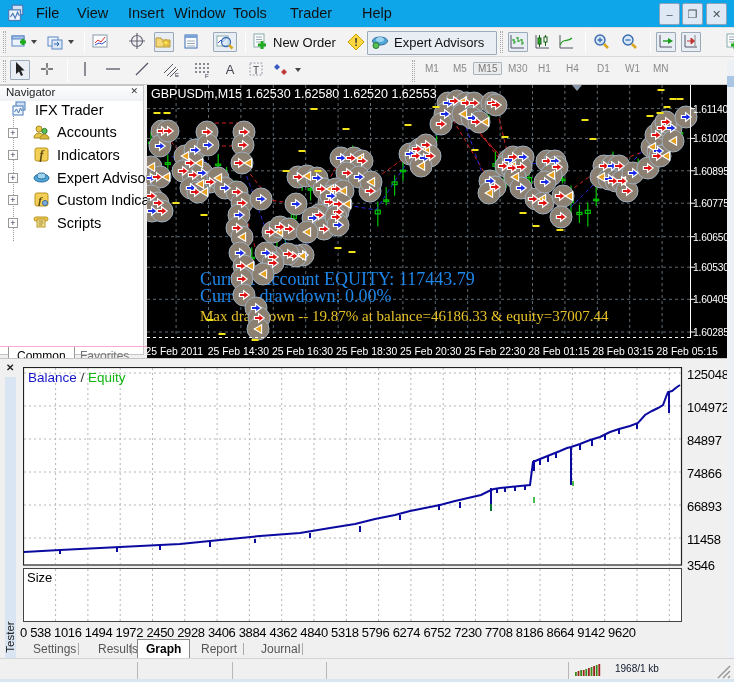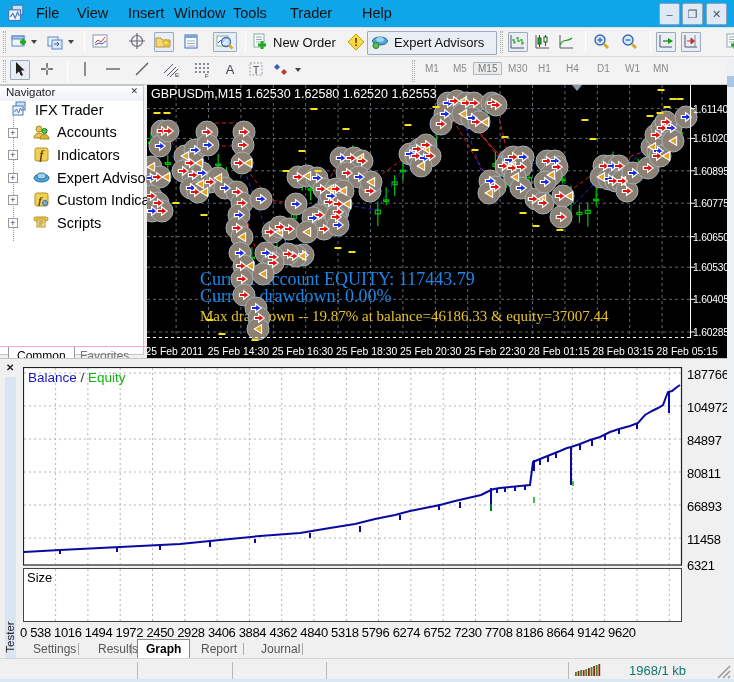--- a/index.html
+++ b/index.html
@@ -30,21 +30,21 @@
 #teststrip{position:absolute;left:5px;top:18px;width:11px;height:282px;background:#d9e5f2}
 #testlab{position:absolute;left:-10px;top:272px;font-size:11.5px;color:#222;transform:rotate(-90deg);width:40px;text-align:center}
 .gylab{position:absolute;left:687px;font-size:13px;color:#000;letter-spacing:-0.3px}
 #xlabs{position:absolute;left:20px;top:266px;font-size:13px;color:#000;letter-spacing:-0.35px;white-space:nowrap}
 #btabs{position:absolute;left:0;top:280px;width:734px;height:20px}
 .btab{position:absolute;top:2px;font-size:12px;color:#555;padding:1px 5px}
 .btab.active{background:#fff;border:1px solid #888;border-bottom:none;color:#000;font-weight:bold;top:0;padding:2px 8px}
 .bsep{position:absolute;top:4px;width:1px;height:12px;background:#aaa}
 #statusbar{position:absolute;left:0;top:658px;width:734px;height:24px;background:#f0f0f0;border-top:1px solid #d5d5d5}
 .vsep2{position:absolute;top:3px;width:1px;height:17px;background:#b8b8b8}
-#kbs{position:absolute;left:629px;top:4px;font-size:13px;color:#0f766e}
+#kbs{position:absolute;left:615px;top:4px;font-size:10px;color:#0f172a}
 #rightstrip{position:absolute;left:727px;top:60px;width:7px;height:598px;background:#edf1f5}
 </style></head><body>
 <div id="menubar">
 <div style="position:absolute;left:7px;top:4px"><svg width="21" height="20" viewBox="0 0 17 17">
         <rect x="4" y="1" width="9" height="8" fill="#cfe0f4" stroke="#4a7ab8"></rect>
         <rect x="1" y="5" width="10" height="9" fill="#eef4fb" stroke="#4a7ab8"></rect>
         <path d="M2.5,11 l2,-3 2,4 2,-5 1.5,3" stroke="#4a7ab8" fill="none"></path>
       </svg></div>
 <div class="mitem" style="left:36px">File</div>
 <div class="mitem" style="left:77px">View</div>
@@ -964,27 +964,27 @@
         <line x1="452.5" y1="1" x2="452.5" y2="53"></line>
         <line x1="484.8" y1="1" x2="484.8" y2="53"></line>
         <line x1="517.1" y1="1" x2="517.1" y2="53"></line>
         <line x1="549.4" y1="1" x2="549.4" y2="53"></line>
         <line x1="581.7" y1="1" x2="581.7" y2="53"></line>
         <line x1="614.0" y1="1" x2="614.0" y2="53"></line>
         <line x1="646.3" y1="1" x2="646.3" y2="53"></line>
       </g>
 <text x="4" y="14" font-size="13" fill="#000">Size</text>
 </svg>
-<div class="gylab" style="top:8px">187766</div>
+<div class="gylab" style="top:8px">125048</div>
 <div class="gylab" style="top:41px">104972</div>
 <div class="gylab" style="top:74px">84897</div>
-<div class="gylab" style="top:107px">80811</div>
+<div class="gylab" style="top:107px">74866</div>
 <div class="gylab" style="top:140px">66893</div>
 <div class="gylab" style="top:173px">11458</div>
-<div class="gylab" style="top:199px">6321</div>
+<div class="gylab" style="top:199px">3546</div>
 <div id="xlabs">0 538 1016 1494 1972 2450 2928 3406 3884 4362 4840 5318 5796 6274 6752 7230 7708 8186 8664 9142 9620</div>
 <div id="btabs">
 <div class="btab" style="left:28px">Settings</div>
       <div class="bsep" style="left:78px"></div>
 <div class="btab" style="left:93px">Results</div>
       <div class="bsep" style="left:131px"></div>
 <div class="btab active" style="left:137px">Graph</div>
 <div class="btab" style="left:196px">Report</div>
       <div class="bsep" style="left:243px"></div>
 <div class="btab" style="left:256px">Journal</div>

